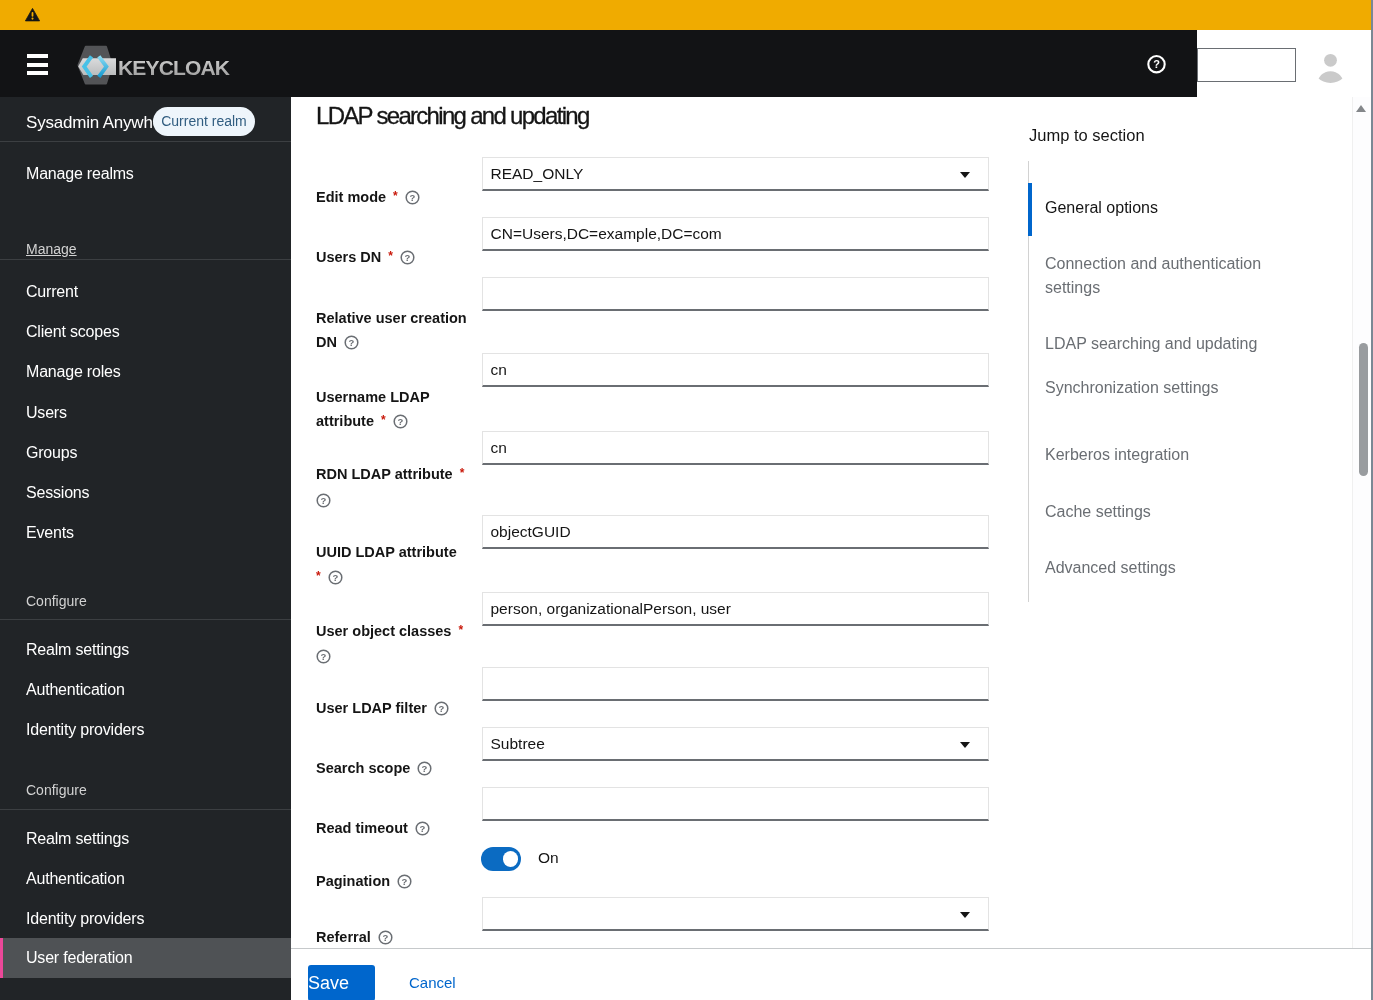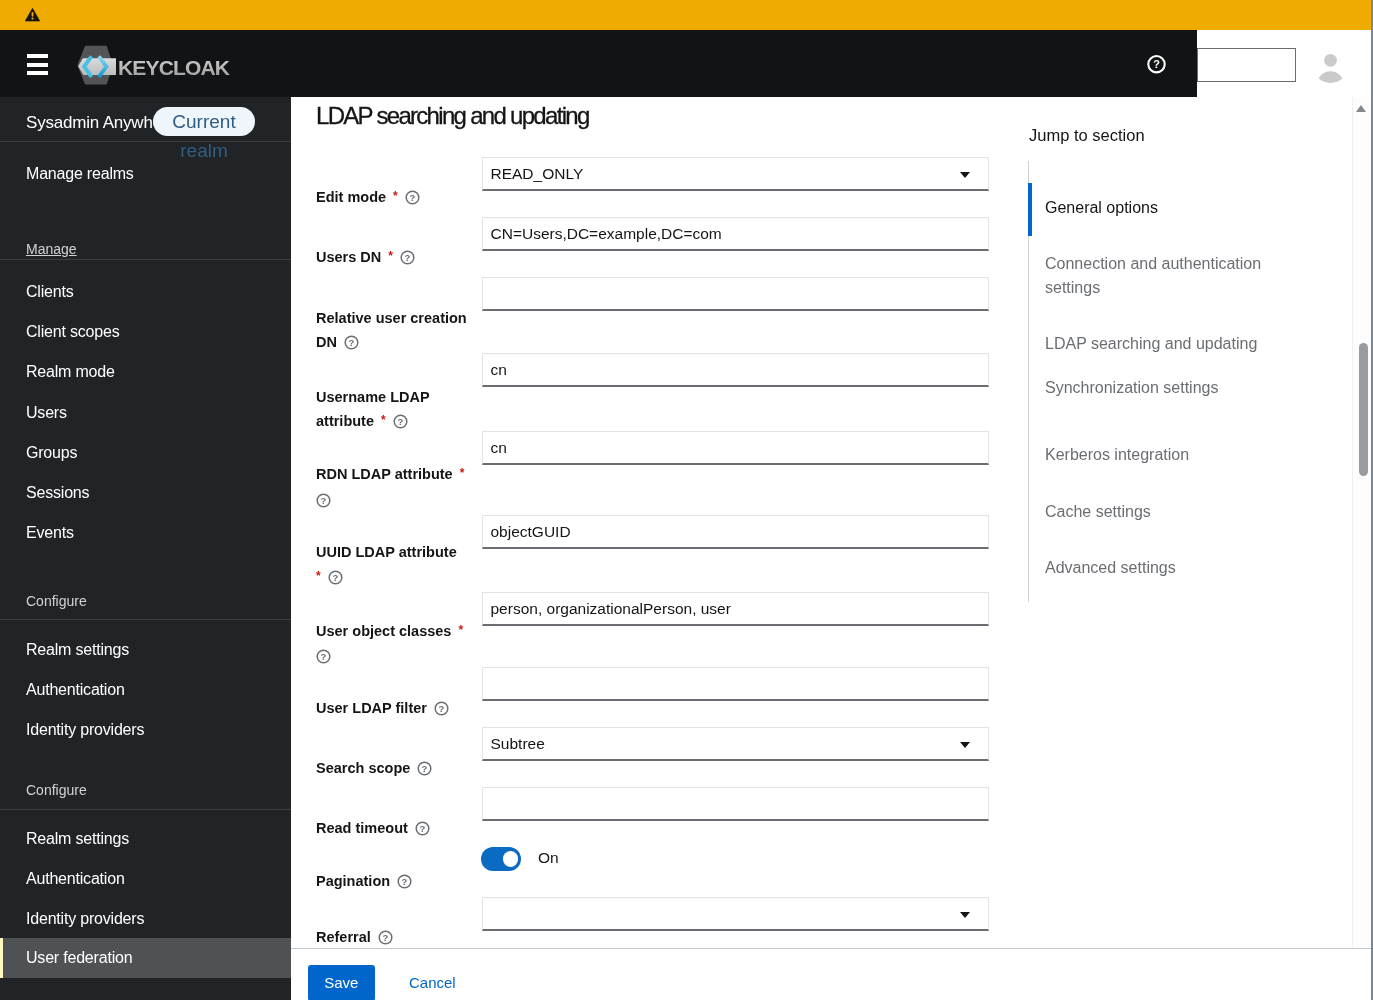--- a/index.html
+++ b/index.html
@@ -17,43 +17,43 @@
 #adminbox { left:1196.5px; top:17.5px; width:99px; height:34px; border:1px solid #6a6e73; color:#fff; font-size:15px; }
 #adminbox .t { position:absolute; left:8px; top:7.5px; font-size:15px; }
 #helpq { left:1143.5px; top:22px; width:25px; height:25px; }
 #avatar { left:1311.5px; top:16px; width:37px; height:37px; border-radius:50%; background:#fff; overflow:hidden; }
 
 
 #sidebar { left:0; top:97px; width:291px; height:903px; background:#212427; color:#fff; }
 #sidebar .item { position:absolute; left:26px; font-size:16px; color:#fff; letter-spacing:-0.2px; }
 #sidebar .sect { position:absolute; left:26px; font-size:14px; color:#d2d2d2; }
 #sidebar .div { position:absolute; left:0; width:291px; height:1px; background:#3c3f42; }
-#curpill { position:absolute; left:153px; top:10px; width:102px; height:29px; border-radius:15px; background:#eef5fb; color:#315d80; font-size:19px; text-align:center; line-height:29px; }
-#userfed { position:absolute; left:0; top:841px; width:291px; height:40px; background:#4f5255; border-left:3px solid #fef9c3; }
+#curpill { position:absolute; left:153px; top:10px; width:102px; height:29px; border-radius:15px; background:#eef5fb; color:#315d80; font-size:14px; text-align:center; line-height:29px; }
+#userfed { position:absolute; left:0; top:841px; width:291px; height:40px; background:#4f5255; border-left:3px solid #ec4899; }
 #userfed span { position:absolute; left:23px; top:11px; font-size:16px; letter-spacing:-0.2px; }
 
 
 #main { left:291px; top:97px; width:1080px; height:903px; background:#fff; }
 h1.title { left:316px; top:102px; font-size:24px; font-weight:500; color:#151515; letter-spacing:-1.7px; -webkit-text-stroke:0.3px #151515; }
 .lbl { position:absolute; left:25px; font-size:14.5px; font-weight:bold; color:#151515; white-space:nowrap;margin-top:24px; }
 .req { color:#c9190b; font-size:12px; position:relative; top:-2px; padding-left:7px; }
 .inp { position:absolute; left:190.5px; width:507.5px; height:34px; border:1px solid #e3e3e3; border-bottom:2px solid #6a6e73; background:#fff; font-size:15.5px; color:#151515; line-height:31px; padding-left:8px; white-space:nowrap; }
 .caret { position:absolute; right:18px; top:14px; width:0; height:0; border-left:5.5px solid transparent; border-right:5.5px solid transparent; border-top:6.5px solid #151515; }
 .qi { display:inline-block; vertical-align:-3px; margin-left:7px; }
 .jl { left:1045px; font-size:16px; color:#6a6e73; line-height:24px; white-space:nowrap; }
 
 
 #sbtrack { left:1352px; top:97px; width:19px; height:851px; background:#fdfdfe; border-left:1px solid #f0f0f0; }
 #sbthumb { left:1359px; top:343px; width:8.5px; height:133px; background:#999c9f; border-radius:4.5px; }
 #sbup { left:1356px; top:105px; width:0; height:0; border-left:5px solid transparent; border-right:5px solid transparent; border-bottom:7px solid #84878a; }
 #winbar { left:1371px; top:0; width:2px; height:1000px; background:#7a8894; }
 
 
 #footdiv { left:291px; top:948px; width:1080px; height:1px; background:#c6c9cb; }
-#savebtn { left:308px; top:965px; width:66.5px; height:36px; background:#0066cc; color:#fff; border-radius:3px; font-size:15px; text-align:center; line-height:36px; }
+#savebtn { left:308px; top:965px; width:66.5px; height:36px; background:#0066cc; color:#fff; border-radius:3px; font-size:18px; line-height:36px; }
 #cancel { left:409px; top:974px; color:#0066cc; font-size:15px; }
 </style>
 </head>
 <body>
 
 <div id="banner" class="abs">
   <svg class="abs" style="left:24.5px;top:8px" width="15" height="13.5" viewBox="0 0 15 13.5">
     <path d="M7.5 0.4 L14.6 12.9 L0.4 12.9 Z" fill="#151515" stroke="#151515" stroke-width="0.8" stroke-linejoin="round"></path>
     <rect x="6.6" y="4.1" width="1.8" height="4.6" rx="0.8" fill="#f0ab00"></rect>
     <circle cx="7.5" cy="10.6" r="1.05" fill="#f0ab00"></circle>
@@ -106,23 +106,23 @@
   </div>
 </div>
 
 <div id="sidebar" class="abs">
   <div class="item" style="top:16px;font-size:17px;letter-spacing:-0.2px;">Sysadmin Anywhere</div>
   <div id="curpill">Current realm</div>
   <div class="div" style="top:43.6px"></div>
   <div class="item" style="top:68px;">Manage realms</div>
   <div class="sect" style="top:144px;text-decoration:underline;">Manage</div>
   <div class="div" style="top:162px"></div>
-  <div class="item" style="top:186px;">Clients</div>
+  <div class="item" style="top:186px;">Current</div>
   <div class="item" style="top:226px;">Client scopes</div>
-  <div class="item" style="top:266px;">Realm mode</div>
+  <div class="item" style="top:266px;">Manage roles</div>
   <div class="item" style="top:307px;">Users</div>
   <div class="item" style="top:347px;">Groups</div>
   <div class="item" style="top:387px;">Sessions</div>
   <div class="item" style="top:427px;">Events</div>
   <div class="sect" style="top:496px;">Configure</div>
   <div class="div" style="top:522px"></div>
   <div class="item" style="top:544px;">Realm settings</div>
   <div class="item" style="top:584px;">Authentication</div>
   <div class="item" style="top:624px;">Identity providers</div>
   <div class="sect" style="top:685px;">Configure</div>

